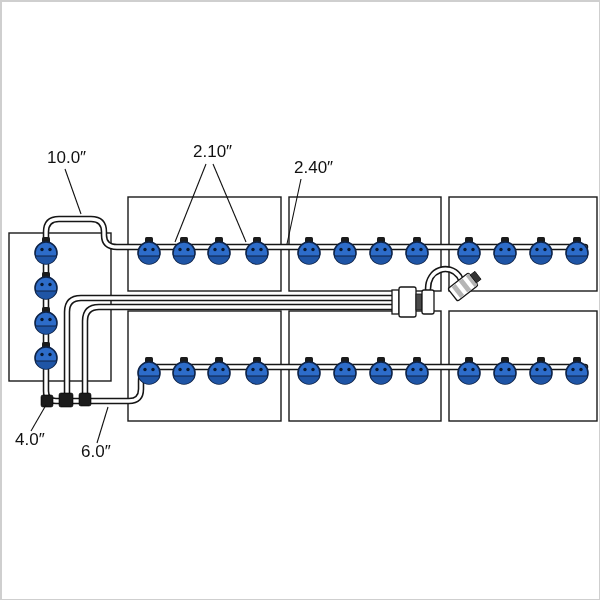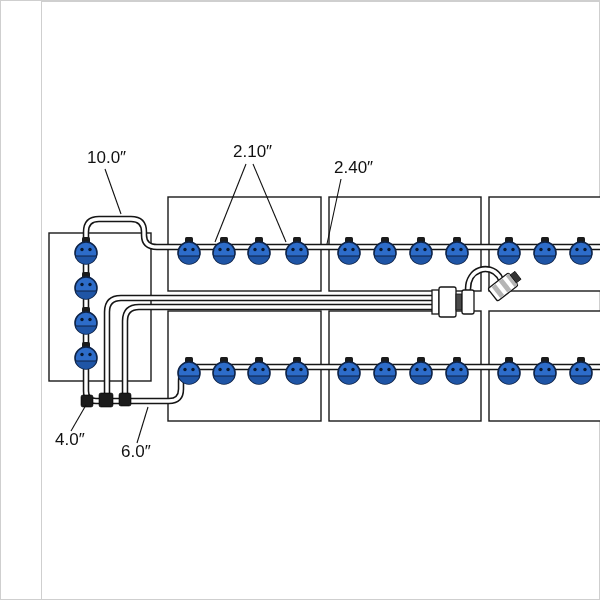--- a/index.html
+++ b/index.html
@@ -1,20 +1,19 @@
 <!DOCTYPE html>
 <html><head>
 <meta charset="utf-8">
 <style>
   html,body{margin:0;padding:0;background:#fff;}
   .frame{
     width:600px;height:600px;position:relative;background:#fff;
     box-sizing:border-box;border:1px solid #cfcfcf;
     font-family:"Liberation Sans", sans-serif;
-    padding-left:40px;
   }
   svg{display:block}
   text{
     font-family:"Liberation Sans", sans-serif;
     font-size:17px;
     fill:#111;
   }
 </style>
 </head>
 <body>

